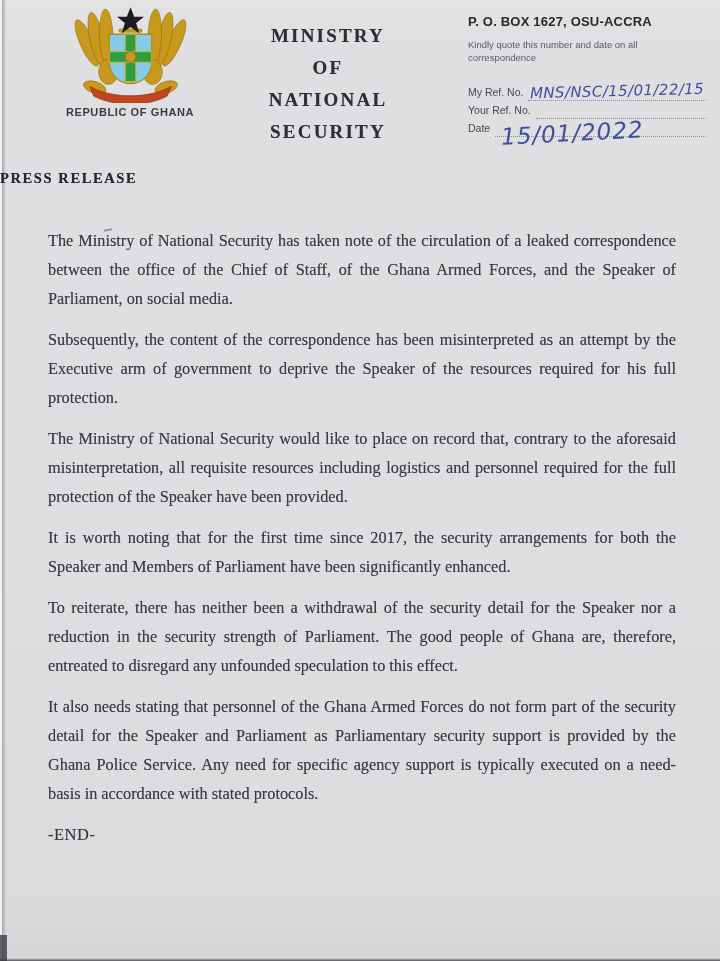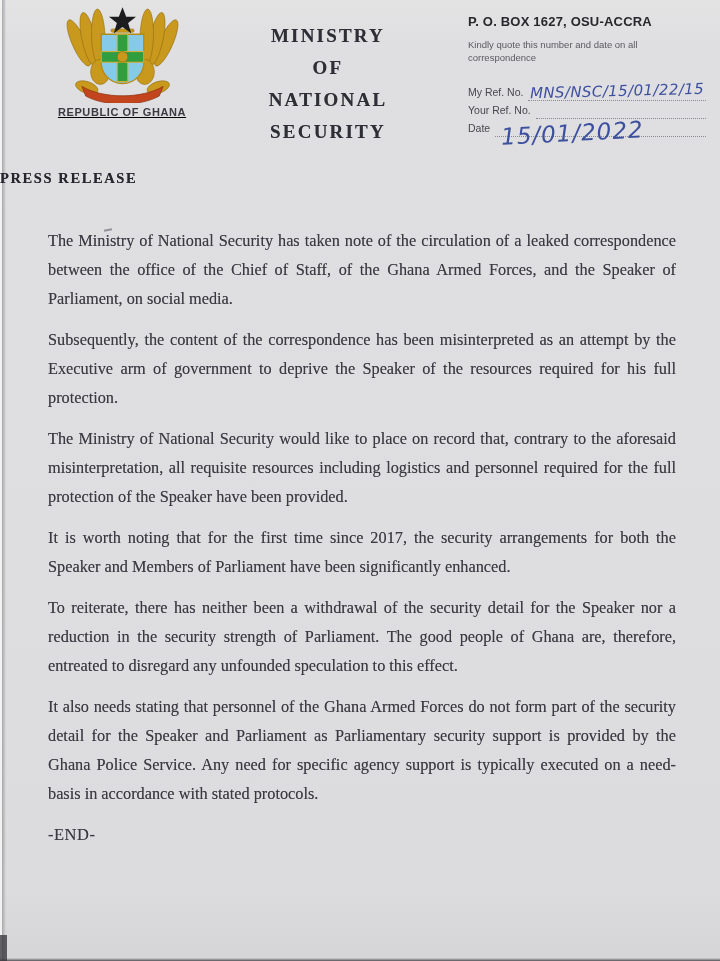--- a/index.html
+++ b/index.html
@@ -14,21 +14,21 @@
   }
   
   .edge-left-white { position: absolute; left: 0; top: 0; width: 2px; height: 100%; background: #f2f2f2; }
   .edge-left-line  { position: absolute; left: 2px; top: 0; width: 4px; height: 100%;
                      background: linear-gradient(90deg, #97979c, #c4c4c8 70%, rgba(196,196,200,0)); opacity: .75; }
   .edge-bottom-line{ position: absolute; left: 0; bottom: 0; width: 100%; height: 3px;
                      background: linear-gradient(180deg, rgba(60,60,64,0), #55555a); }
   .corner-dark { position: absolute; left: 0; bottom: 0; width: 7px; height: 26px; background: #3c3c40; opacity: .8; }
 
   
-  .emblem-block { position: absolute; left: 48px; top: 6px; width: 148px; text-align: center; text-decoration: underline; }
+  .emblem-block { position: absolute; left: 56px; top: 6px; width: 148px; text-align: center; }
   .emblem-block svg { display: block; margin: 0 auto; }
   .emblem-caption {
     margin-top: 3px;
     font-family: "Liberation Sans", "DejaVu Sans", sans-serif;
     font-size: 11px; font-weight: 600; letter-spacing: .6px; color: #3a3a40;
   }
   .ministry-block {
     position: absolute; left: 208px; top: 20px; width: 240px;
     text-align: center; color: #2e2e36;
     font-size: 19px; letter-spacing: 2.2px; font-weight: 600;

